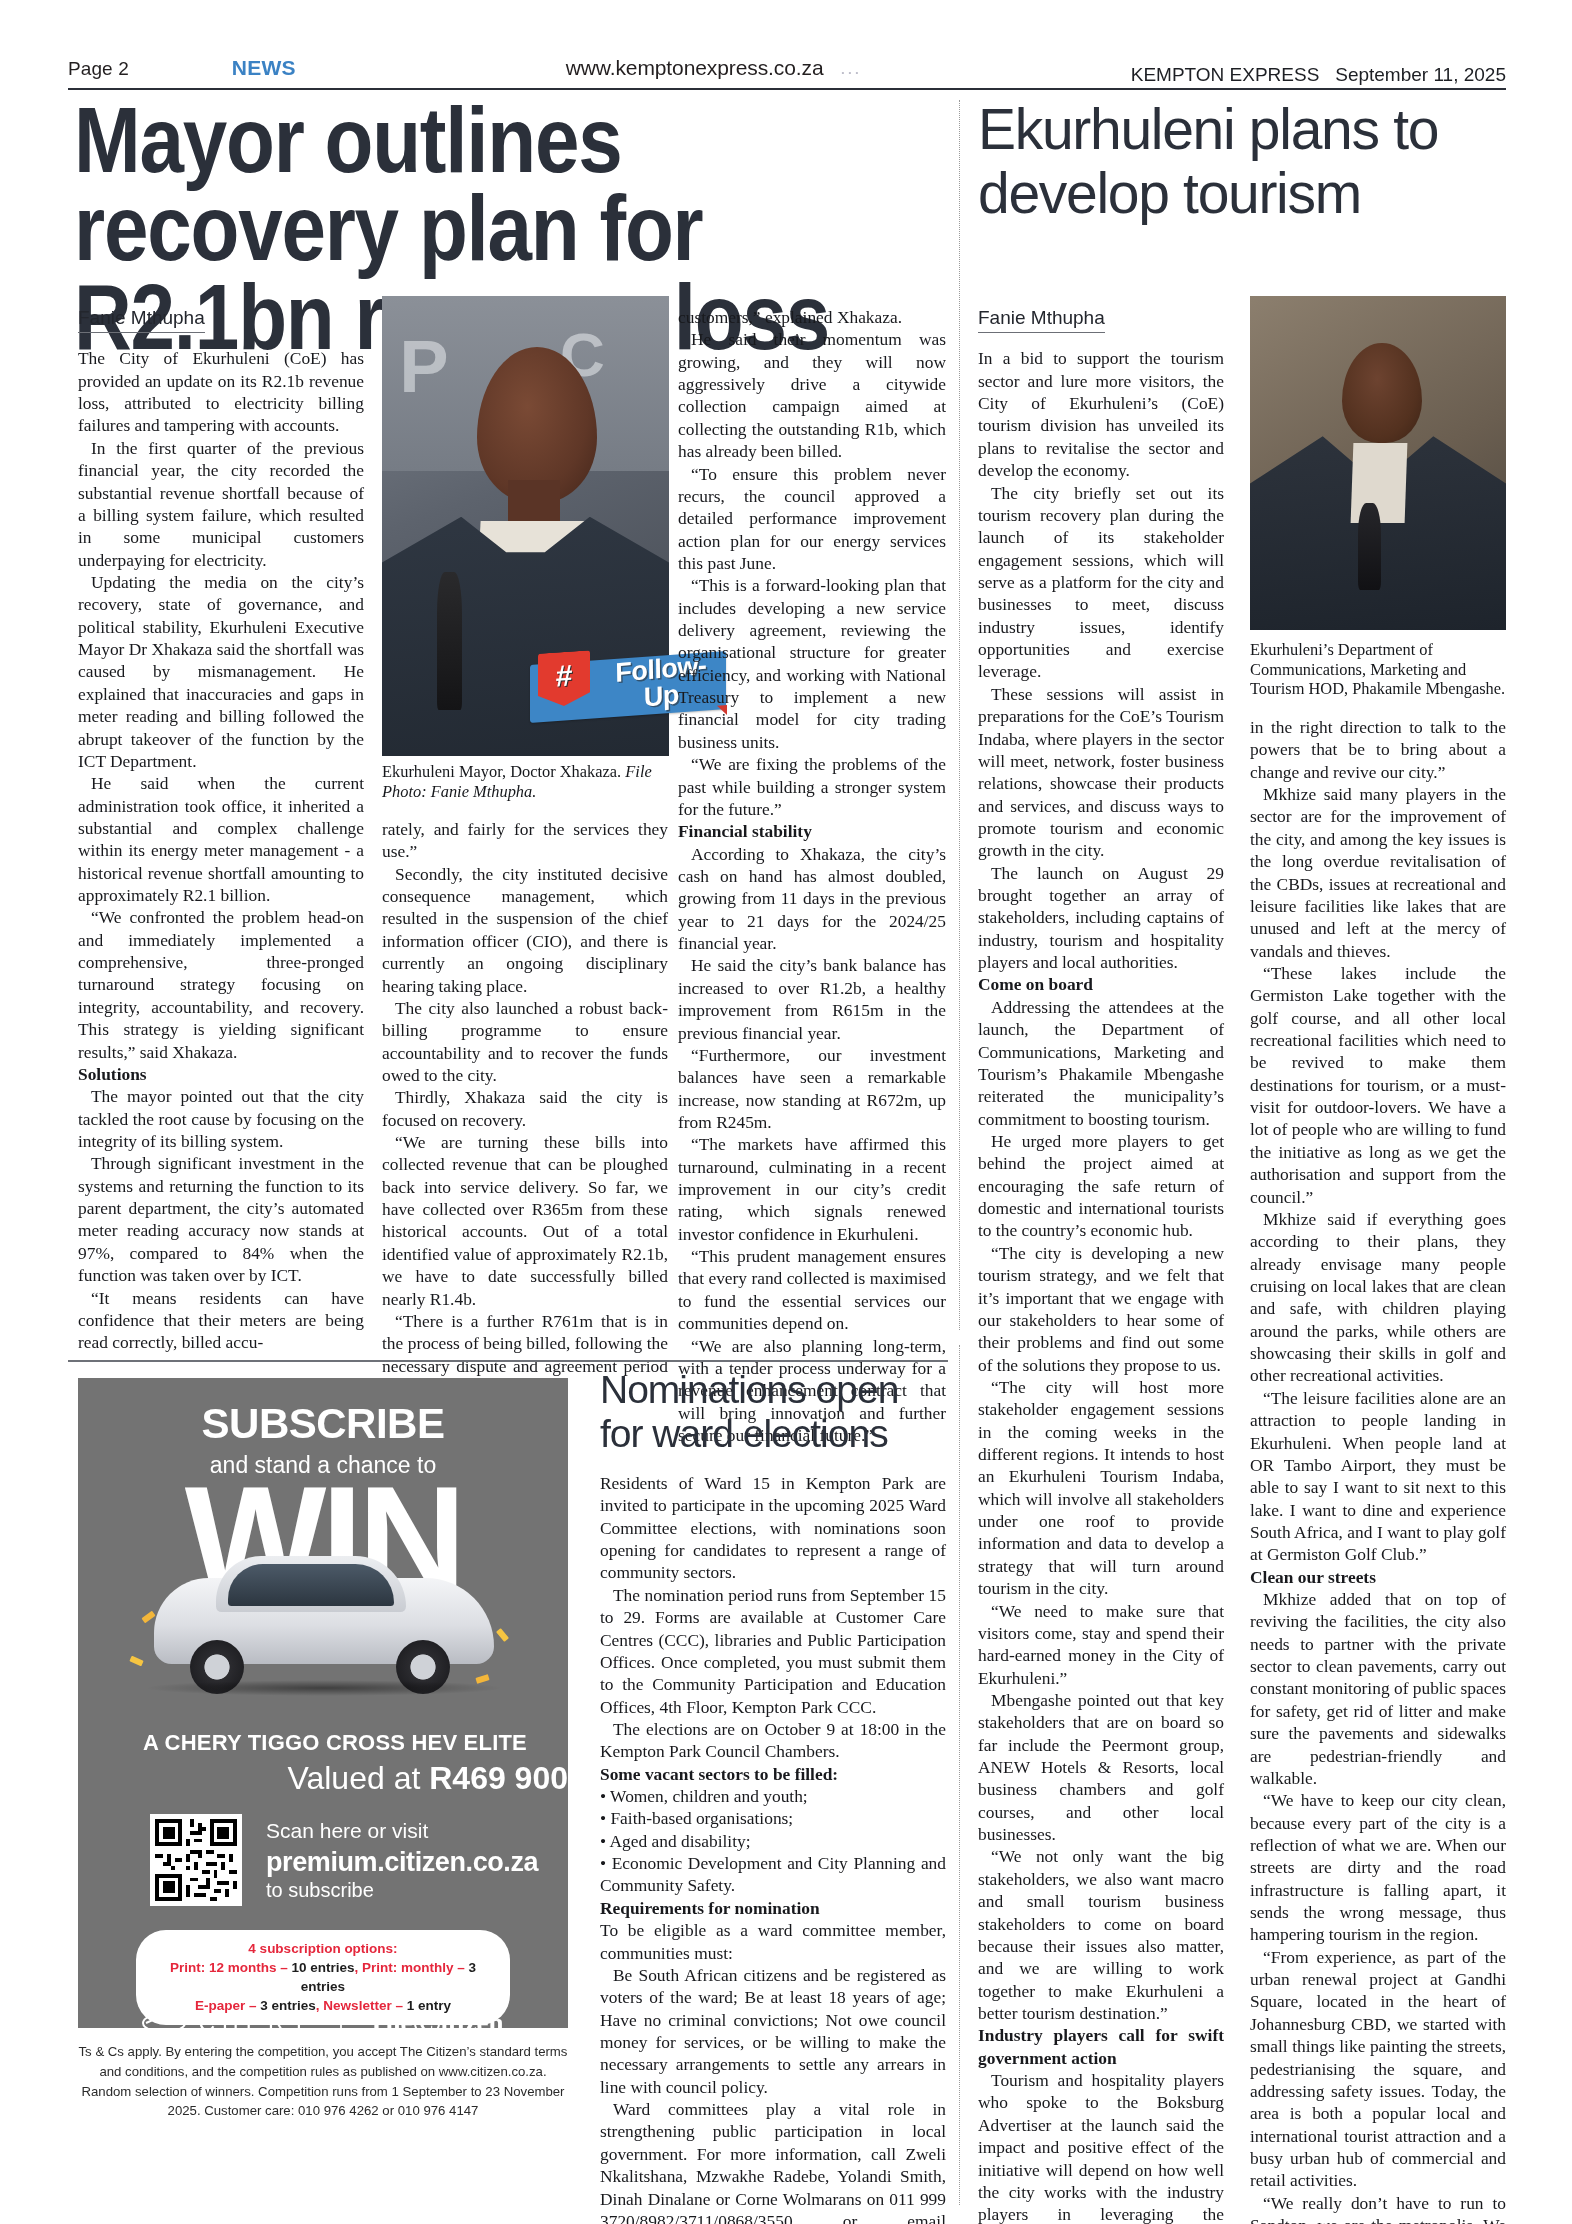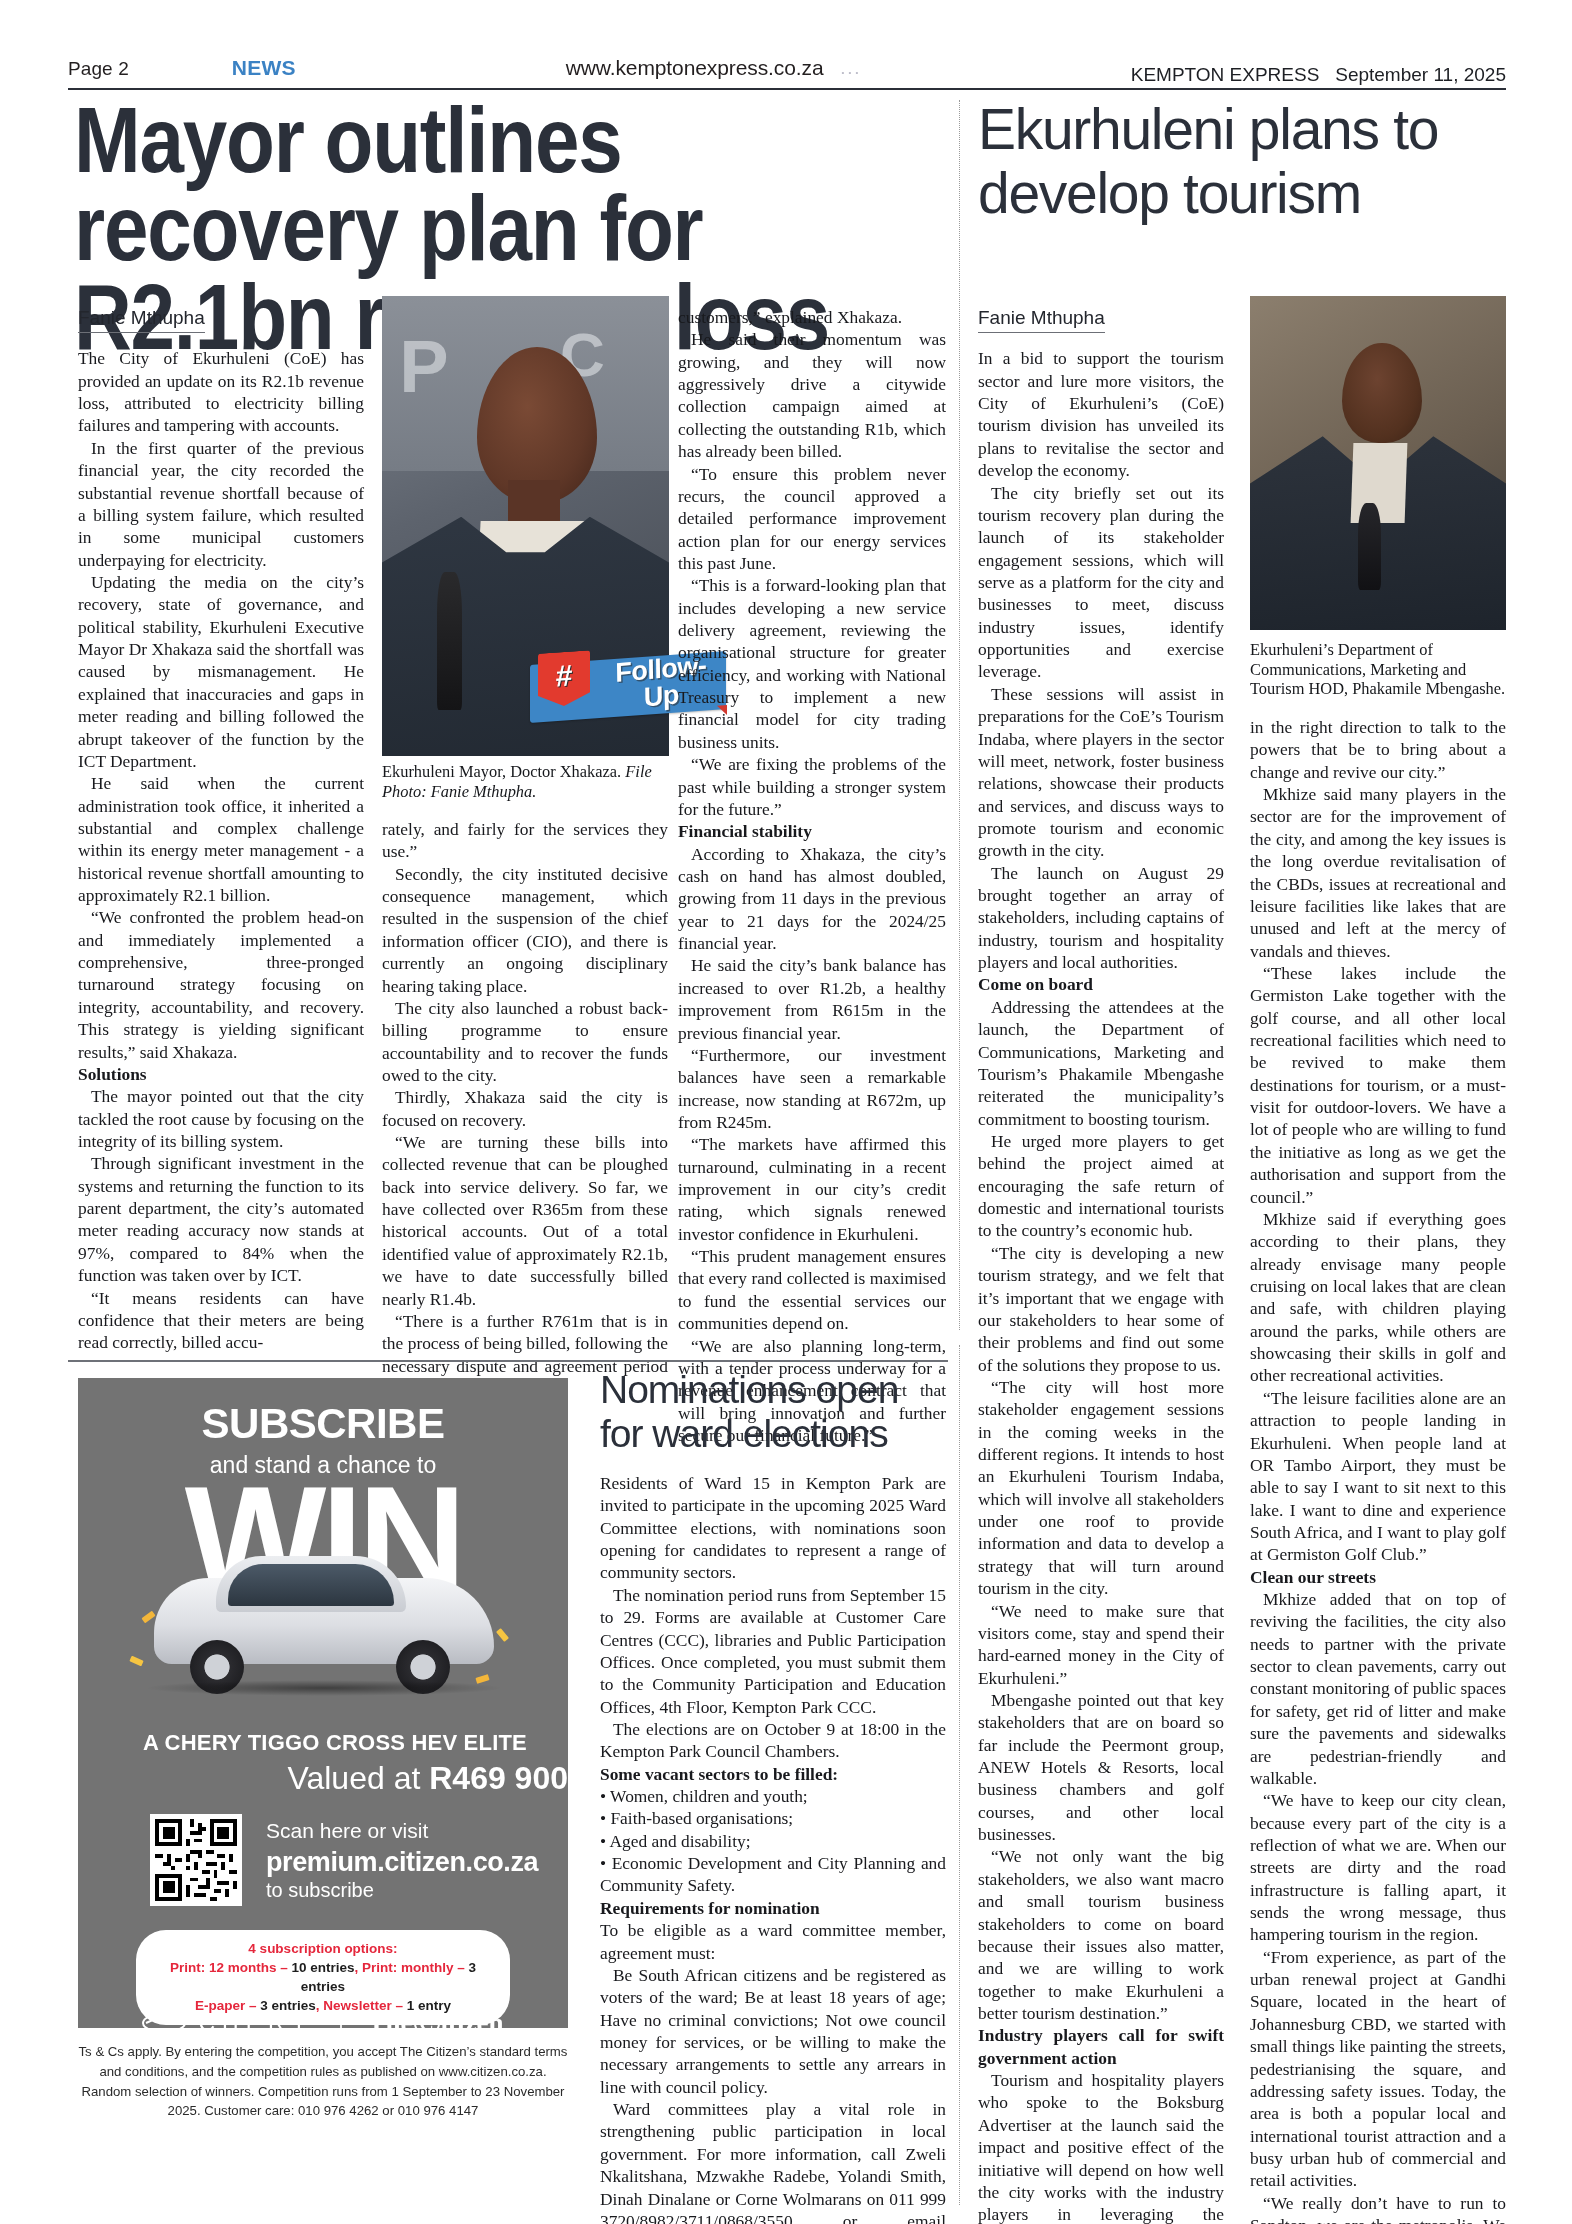--- a/index.html
+++ b/index.html
@@ -423,21 +423,21 @@
   <div class="col" id="n1">
     <p class="noind">Residents of Ward 15 in Kempton Park are invited to participate in the upcoming 2025 Ward Committee elections, with nominations soon opening for candidates to represent a range of community sectors.</p>
     <p>The nomination period runs from September 15 to 29. Forms are available at Customer Care Centres (CCC), libraries and Public Participation Offices. Once completed, you must submit them to the Community Participation and Education Offices, 4th Floor, Kempton Park CCC.</p>
     <p>The elections are on October 9 at 18:00 in the Kempton Park Council Chambers.</p>
     <h4>Some vacant sectors to be filled:</h4>
     <p class="noind" style="text-align:left">• Women, children and youth;</p>
     <p class="noind" style="text-align:left">• Faith-based organisations;</p>
     <p class="noind" style="text-align:left">• Aged and disability;</p>
     <p class="noind">• Economic Development and City Planning and Community Safety.</p>
     <h4>Requirements for nomination</h4>
-    <p class="noind">To be eligible as a ward committee member, agreement must:</p>
+    <p class="noind">To be eligible as a ward committee member, communities must:</p>
     <p>Be South African citizens and be registered as voters of the ward; Be at least 18 years of age; Have no criminal convictions; Not owe council money for services, or be willing to make the necessary arrangements to settle any arrears in line with council policy.</p>
     <p>Ward committees play a vital role in strengthening public participation in local government. For more information, call Zweli Nkalitshana, Mzwakhe Radebe, Yolandi Smith, Dinah Dinalane or Corne Wolmarans on 011 999 3720/8982/3711/0868/3550 or email zweli.nkalitshana@ekurhuleni.gov.za</p>
   </div>
 
   <div id="ad">
     <div class="ad-sub">SUBSCRIBE</div>
     <div class="ad-stand">and stand a chance to</div>
     <div class="ad-win">WIN</div>
 
     <div class="ad-car">

